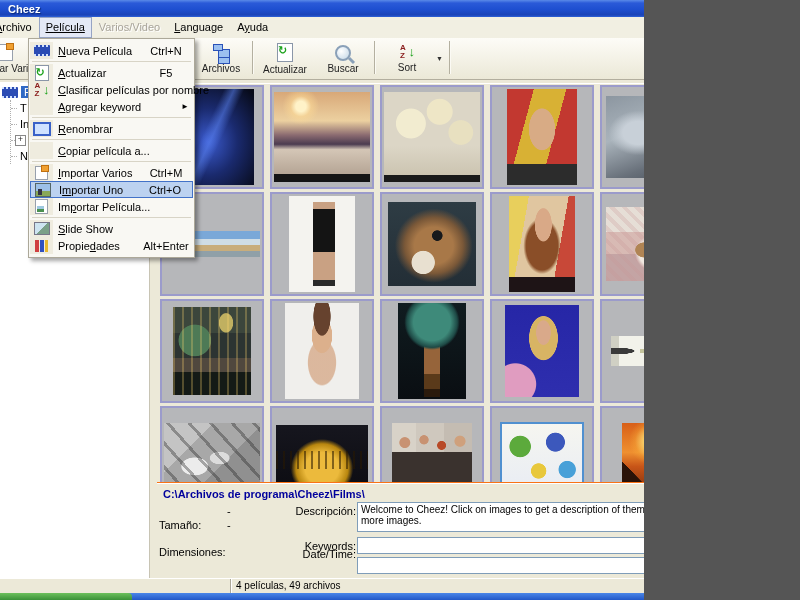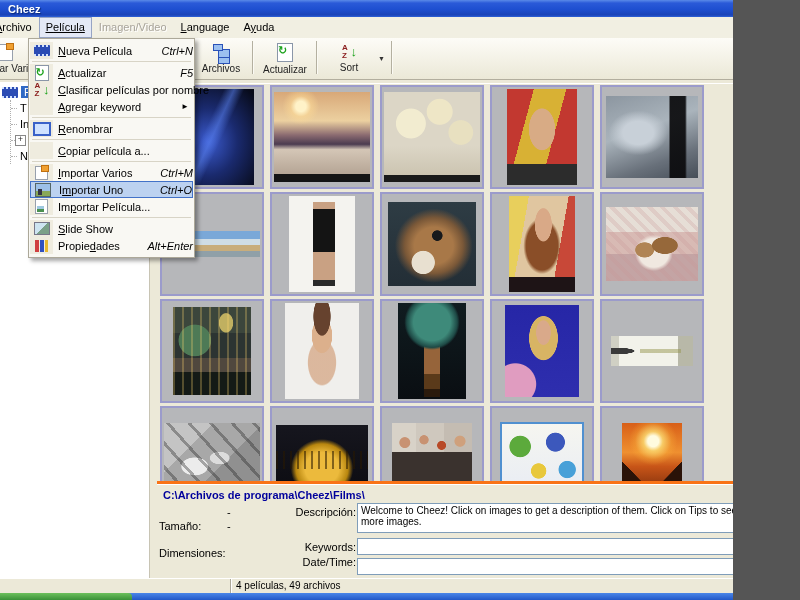--- a/index.html
+++ b/index.html
@@ -1,16 +1,16 @@
 <!DOCTYPE html>
 <html><head>
 <meta charset="utf-8">
 <style>
   html,body{margin:0;padding:0;background:#555;}
-  .screen{position:relative;width:733px;height:600px;overflow:hidden;
+  .screen{position:relative;width:644px;height:600px;overflow:hidden;
     font-family:"Liberation Sans","DejaVu Sans",sans-serif;font-size:11px;color:#000;
     background:#ece9d8;}
   u{text-decoration:underline;}
 
   
   .titlebar{position:absolute;left:0;top:0;width:800px;height:17px;
     background:linear-gradient(180deg,#5a8ae8 0%,#2a5ad8 18%,#1e4fd0 55%,#1a43b8 88%,#2f62d8 100%);}
   .titlebar .title{position:absolute;left:8px;top:1px;line-height:16px;color:#fff;font-weight:bold;
     text-shadow:1px 1px 1px #0a2a7a;}
   .winbtns{position:absolute;right:-7px;top:1px;display:flex;gap:2px;}
@@ -86,21 +86,21 @@
   .tool-btn .ic-refresh-icon{width:14px;height:17px;}
   .tool-btn .ic-import-many-icon{width:13px;height:15px;}
 
   
   .dropdown{position:absolute;left:28px;top:38px;width:163px;background:#f9f8f3;
     border:1px solid #aca899;box-shadow:3px 3px 4px rgba(0,0,0,.35);padding:3px 1px;z-index:50;}
   .menu-row{height:17px;display:flex;align-items:center;position:relative;
     background:linear-gradient(90deg,#efecdf 0 23px,rgba(0,0,0,0) 23px);}
   .menu-row .m-icon-cell{width:23px;display:flex;align-items:center;justify-content:center;flex:none;}
   .menu-row .m-label{margin-left:5px;white-space:nowrap;flex:1;}
-  .menu-row .m-shortcut{width:54px;flex:none;text-align:right;font-style:italic;}
+  .menu-row .m-shortcut{width:54px;flex:none;text-align:center;}
   .menu-row .m-sub{display:none;position:absolute;right:4px;font-size:8px;}
   .menu-row.has-sub .m-sub{display:block;}
   .menu-row.selected{background:#bcd2f0;border:1px solid #4272c8;height:15px;}
   .menu-sep{border-top:1px solid #d8d4c6;margin:2px 2px;height:0;}
 
   
   .main{position:absolute;left:0;top:82px;width:800px;height:496px;display:flex;}
   .treepanel{width:150px;background:#fff;border-right:1px solid #c8c4b4;overflow:hidden;
     padding:2px 0 0 2px;box-sizing:border-box;}
   .tree-row{height:16px;display:flex;align-items:center;gap:3px;white-space:nowrap;}
@@ -206,27 +206,27 @@
     radial-gradient(circle at 46% 68%,#e8c83c 0 11%,rgba(0,0,0,0) 12%),
     radial-gradient(circle at 80% 66%,#48a0d8 0 10%,rgba(0,0,0,0) 11%),
     linear-gradient(180deg,#f6f6f0 0%,#e8ecf4 100%);}
   .tl-pyramid{width:60px;height:70px;background:
     radial-gradient(circle at 52% 26%,#fffbe0 0 9%,rgba(250,216,112,.85) 16%,rgba(250,180,60,.3) 30%,rgba(0,0,0,0) 40%),
     linear-gradient(to top right,#2a1208 0 49%,rgba(0,0,0,0) 50%) 0 100%/52% 46% no-repeat,
     linear-gradient(to top left,#2a1208 0 49%,rgba(0,0,0,0) 50%) 100% 100%/52% 46% no-repeat,
     linear-gradient(180deg,#d85f18 0%,#ef9030 42%,#c85518 62%,#7a2c0c 100%);}
 
   
-  .infopanel{position:relative;height:95px;border-top:3px solid #f97316;box-shadow:inset 0 1px 0 #fff;
+  .infopanel{position:relative;height:95px;border-top:1px solid #f97316;box-shadow:inset 0 1px 0 #fff;
     background:#ece9d8;font-size:11px;}
   .path{position:absolute;left:6px;top:5px;font-weight:bold;color:#00009c;}
   .lbl{position:absolute;color:#000;}
   .lbl-dim{left:2px;top:22px;margin-top:41px;} .val-dim{left:70px;top:22px;position:absolute;}
   .lbl-size{left:2px;top:36px;} .val-size{left:70px;top:36px;position:absolute;}
-  .lbl-desc{right:444px;top:22px;} .lbl-key{right:444px;top:57px;} .lbl-date{right:444px;top:72px;}
+  .lbl-desc{right:444px;top:22px;} .lbl-key{right:444px;top:57px;} .lbl-date{right:444px;top:65px;}
   .infopanel textarea,.infopanel input{position:absolute;border:1px solid #7f9db9;background:#fff;
     font-family:"Liberation Sans","DejaVu Sans",sans-serif;font-size:10px;padding:1px 3px;
     box-sizing:border-box;resize:none;overflow:hidden;outline:none;}
   .desc-input{left:200px;top:19px;width:428px;height:30px;}
   .key-input{left:200px;top:54px;width:432px;height:17px;}
   .date-input{left:200px;top:74px;width:396px;height:17px;}
   .date-input2{left:606px;top:74px;width:40px;height:17px;}
 
   
   .statusbar{position:absolute;left:0;top:578px;width:800px;height:14px;background:#ece9d8;
@@ -255,21 +255,21 @@
   </div>
 
   <div class="menubar" id="menubar">
       <div class="mb-item st-normal">
     <span class="mb-label"><u>A</u>rchivo</span>
   </div>
       <div class="mb-item st-open">
     <span class="mb-label"><u>P</u>elícula</span>
   </div>
       <div class="mb-item st-disabled">
-    <span class="mb-label">Imagen/Video</span>
+    <span class="mb-label">Varios/Video</span>
   </div>
       <div class="mb-item st-normal">
     <span class="mb-label"><u>L</u>anguage</span>
   </div>
       <div class="mb-item st-normal">
     <span class="mb-label">A<u>y</u>uda</span>
   </div>
     </div>
 
   <div class="toolbar" id="toolbar">
@@ -279,20 +279,24 @@
   </div>
       <div class="tool-sep" style="margin-left: 152px;"></div>
       <div class="tool-btn">
     <span class="ic ic-tree-view-icon"></span>
     <span class="tool-label">Archivos</span>
   </div>
       <div class="tool-sep"></div>
       <div class="tool-btn">
     <span class="ic ic-refresh-icon"></span>
     <span class="tool-label">Actualizar</span>
+  </div>
+      <div class="tool-btn">
+    <span class="ic ic-search-icon"></span>
+    <span class="tool-label">Buscar</span>
   </div>
       <div class="tool-sep"></div>
       <div class="tool-btn">
     <span class="ic ic-sort-az-icon"></span>
     <span class="tool-label">Sort</span>
   </div>
       <span class="dd-arrow"></span>
       <div class="tool-sep"></div>
     </div>
   <div class="tb-divider"></div>

